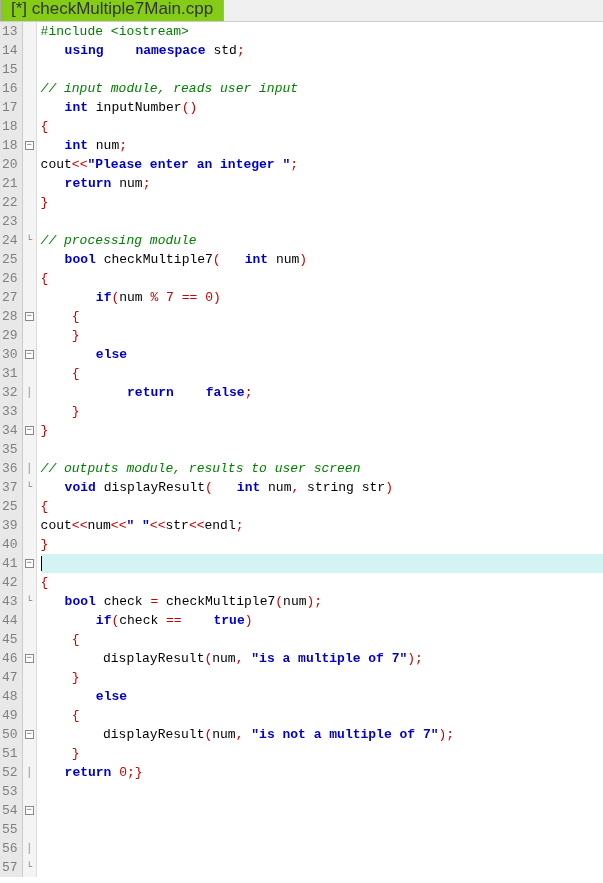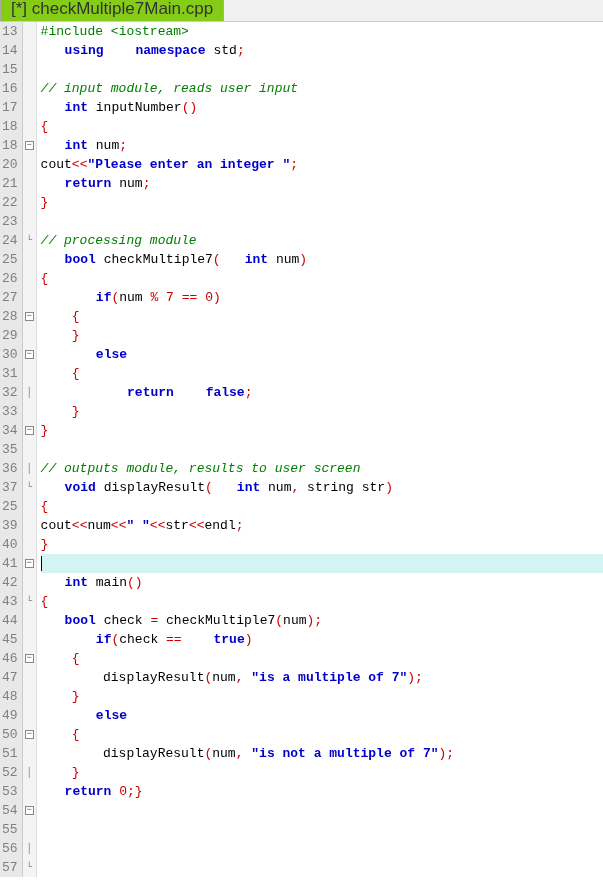--- a/index.html
+++ b/index.html
@@ -150,21 +150,20 @@
       <div class="code-line"><span class="plain">        </span><span class="kw">return</span><span class="plain"> </span><span class="kw">false</span><span class="op">;</span></div>
       <div class="code-line"><span class="plain">    </span><span class="brace">}</span></div>
       <div class="code-line"><span class="brace">}</span></div>
       <div class="code-line"></div>
       <div class="code-line"><span class="cm">// outputs module, results to user screen</span></div>
       <div class="code-line"><span class="kw">void</span><span class="plain"> displayResult</span><span class="op">(</span><span class="kw">int</span><span class="plain"> num</span><span class="op">,</span><span class="plain"> string str</span><span class="op">)</span></div>
       <div class="code-line"><span class="brace">{</span></div>
       <div class="code-line"><span class="plain">cout</span><span class="op">&lt;&lt;</span><span class="plain">num</span><span class="op">&lt;&lt;</span><span class="str">" "</span><span class="op">&lt;&lt;</span><span class="plain">str</span><span class="op">&lt;&lt;</span><span class="plain">endl</span><span class="op">;</span></div>
       <div class="code-line"><span class="brace">}</span></div>
       <div class="code-line hl"><span class="cursor"></span></div>
-      <div class="code-line"><span class="kw">int</span><span class="plain"> main</span><span class="op">()</span></div>
       <div class="code-line"><span class="brace">{</span></div>
       <div class="code-line"><span class="kw">bool</span><span class="plain"> check </span><span class="op">=</span><span class="plain"> checkMultiple7</span><span class="op">(</span><span class="plain">num</span><span class="op">);</span></div>
       <div class="code-line"><span class="plain">    </span><span class="kw">if</span><span class="op">(</span><span class="plain">check </span><span class="op">==</span><span class="plain"> </span><span class="kw">true</span><span class="op">)</span></div>
       <div class="code-line"><span class="plain">    </span><span class="brace">{</span></div>
       <div class="code-line"><span class="plain">        displayResult</span><span class="op">(</span><span class="plain">num</span><span class="op">,</span><span class="plain"> </span><span class="str">"is a multiple of 7"</span><span class="op">);</span></div>
       <div class="code-line"><span class="plain">    </span><span class="brace">}</span></div>
       <div class="code-line"><span class="plain">    </span><span class="kw">else</span></div>
       <div class="code-line"><span class="plain">    </span><span class="brace">{</span></div>
       <div class="code-line"><span class="plain">        displayResult</span><span class="op">(</span><span class="plain">num</span><span class="op">,</span><span class="plain"> </span><span class="str">"is not a multiple of 7"</span><span class="op">);</span></div>
       <div class="code-line"><span class="plain">    </span><span class="brace">}</span></div>

